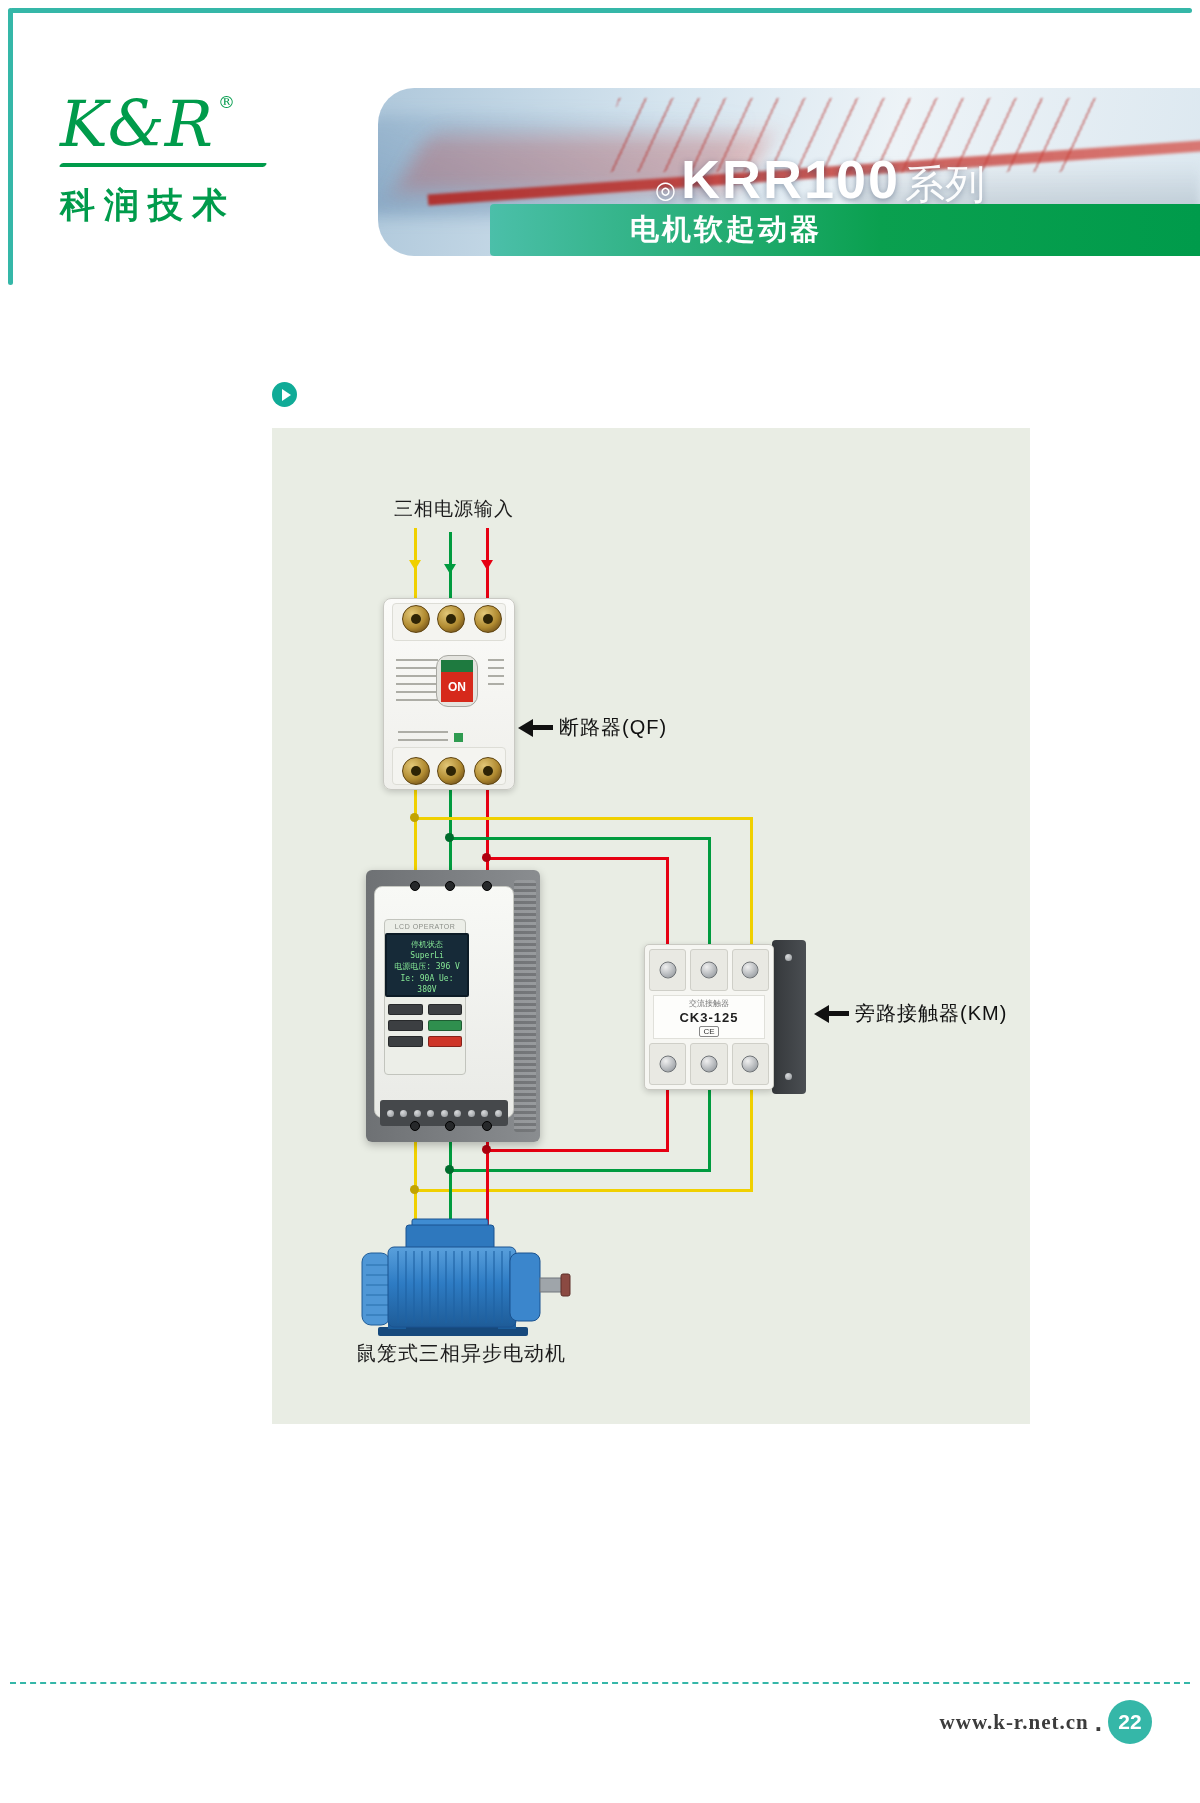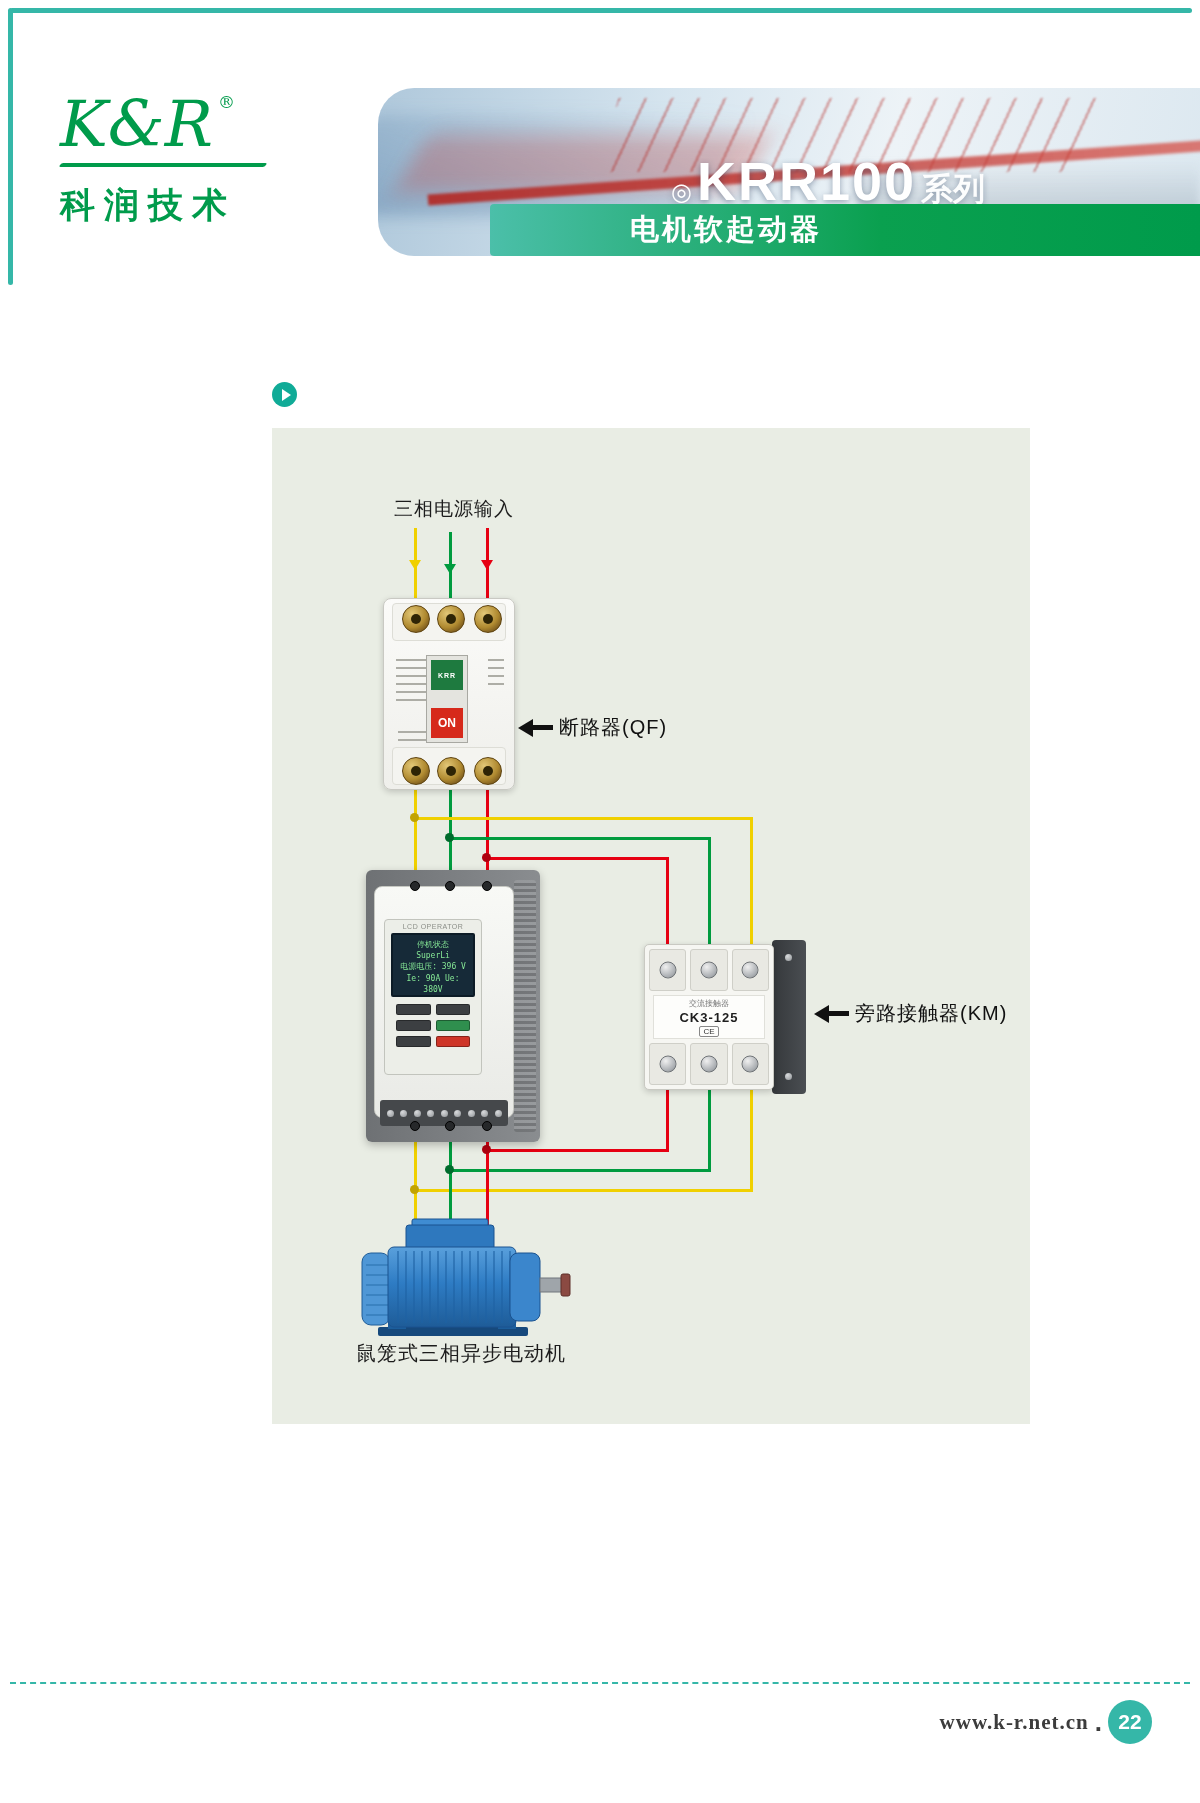--- a/index.html
+++ b/index.html
@@ -36,21 +36,21 @@
   .bp-blur{left:-4%;top:16%;width:46%;height:60%;transform:skewX(-28deg);filter:blur(8px);
            background:linear-gradient(15deg,rgba(90,130,170,.5),rgba(170,200,225,0));}
   .bp-red{left:4%;top:28%;width:42%;height:34%;transform:skewX(-30deg);filter:blur(10px);
           background:rgba(200,60,55,.28);}
   .bp-sky{right:0;bottom:38px;width:42%;height:34%;filter:blur(4px);
           background:linear-gradient(0deg,rgba(150,165,178,.5),rgba(150,165,178,0));}
   .series{position:absolute;right:215px;bottom:44px;display:flex;align-items:baseline;gap:5px;
           color:#fff;text-shadow:0 2px 6px rgba(40,60,90,.45);}
   .s-mark{font-size:24px;}
   .s-name{font-size:54px;font-weight:bold;letter-spacing:2px;}
-  .s-suffix{font-size:32px;opacity:.95;font-weight:bold;}
+  .s-suffix{font-size:40px;opacity:.95;}
   .subtitle-bar{position:absolute;left:112px;right:0;bottom:0;height:52px;border-radius:4px 0 0 4px;
                 background:linear-gradient(90deg,#4BBFA9,#0AA04F 55%,var(--brand-green,#009B4B));
                 display:flex;align-items:center;justify-content:center;padding-right:238px;
                 color:#fff;font-size:29px;font-weight:bold;letter-spacing:3px;box-sizing:border-box;}
 
   
   .section-head{position:absolute;left:272px;top:382px;display:flex;align-items:center;gap:12px;z-index:2;}
   .bullet{width:25px;height:25px;border-radius:50%;background:#10AB97;display:flex;
           align-items:center;justify-content:center;}
   .bullet i{display:block;width:0;height:0;border-top:6px solid transparent;
@@ -87,41 +87,41 @@
   
   .breaker{position:absolute;left:383px;top:598px;width:132px;height:192px;z-index:4;
            background:linear-gradient(180deg,#FBFBF9,#EFEFEB);border:1px solid #C9C9C3;
            border-radius:8px;box-shadow:0 2px 6px rgba(0,0,0,.18);box-sizing:border-box;}
   .bstrip{position:absolute;left:8px;width:114px;height:38px;background:#F4F4F0;
           border:1px solid #DDDDD6;border-radius:4px;box-sizing:border-box;}
   .brass{position:absolute;width:28px;height:28px;border-radius:50%;box-sizing:border-box;
          background:radial-gradient(circle at 35% 30%,#E3C878,#B08A30 55%,#70501A 85%);
          border:1px solid #5E430F;}
   .brass::after{content:"";position:absolute;inset:8px;border-radius:50%;background:#2E2405;}
-  .toggle{position:absolute;left:42px;top:56px;width:42px;height:88px;background:#E4E4DF;
-          border:1px solid #A8A8A2;border-radius:0;box-sizing:border-box;}
+  .toggle{position:absolute;left:52px;top:56px;width:42px;height:52px;background:#E4E4DF;
+          border:1px solid #A8A8A2;border-radius:12px;box-sizing:border-box;}
   .tg-green{position:absolute;left:4px;top:4px;right:4px;height:30px;background:#1E7A3F;
             color:#fff;font-size:7px;font-weight:bold;display:flex;align-items:center;
             justify-content:center;letter-spacing:1px;}
   .tg-red{position:absolute;left:4px;bottom:4px;right:4px;height:30px;background:#D6291B;
           color:#fff;font-size:12px;font-weight:bold;display:flex;align-items:center;justify-content:center;}
   .tb{position:absolute;background:repeating-linear-gradient(180deg,#ADADA6 0 2px,transparent 2px 8px);}
   .chip{position:absolute;width:9px;height:9px;background:#2F9B50;}
 
   
   .starter-back{position:absolute;left:366px;top:870px;width:174px;height:272px;z-index:4;
                 background:linear-gradient(90deg,#6E7174,#8A8D90);border-radius:6px;
                 box-shadow:0 3px 8px rgba(0,0,0,.25);}
   .starter-back::after{content:"";position:absolute;right:4px;top:10px;bottom:10px;width:22px;
                 border-radius:3px;
                 background:repeating-linear-gradient(180deg,rgba(255,255,255,.12) 0 3px,rgba(0,0,0,.15) 3px 6px);}
   .starter-body{position:absolute;left:374px;top:886px;width:140px;height:232px;z-index:5;
                 background:linear-gradient(180deg,#F8F9F6,#E9EAE6);border:1px solid #C6C8C2;
                 border-radius:8px;box-sizing:border-box;}
-  .st-panel{position:absolute;left:9px;top:32px;width:98px;height:156px;background:#ECEEE8;
+  .st-panel{position:absolute;left:9px;top:32px;width:82px;height:156px;background:#ECEEE8;
             border:1px solid #C2C4BD;border-radius:4px;box-sizing:border-box;}
   .st-title{font-size:7px;color:#8B8E88;text-align:center;margin-top:3px;letter-spacing:.5px;}
   .st-lcd{margin:3px auto 0;width:84px;height:64px;background:#162A38;border:2px solid #0C1B26;
           border-radius:2px;color:#86E896;font-family:"DejaVu Sans Mono",monospace;font-size:8px;
           line-height:1.4;padding:4px 2px;box-sizing:border-box;text-align:center;overflow:hidden;}
   .st-keys{margin:7px auto 0;width:74px;display:grid;grid-template-columns:1fr 1fr;gap:5px;}
   .key{height:11px;border-radius:2px;border:1px solid rgba(0,0,0,.35);box-sizing:border-box;}
   .k-dark{background:#3C3F42;} .k-green{background:#2F8F4E;} .k-red{background:#CE3528;}
   .st-term{position:absolute;left:380px;top:1100px;width:128px;height:26px;background:#45484B;
            border-radius:3px;z-index:6;display:flex;align-items:center;justify-content:space-evenly;}

